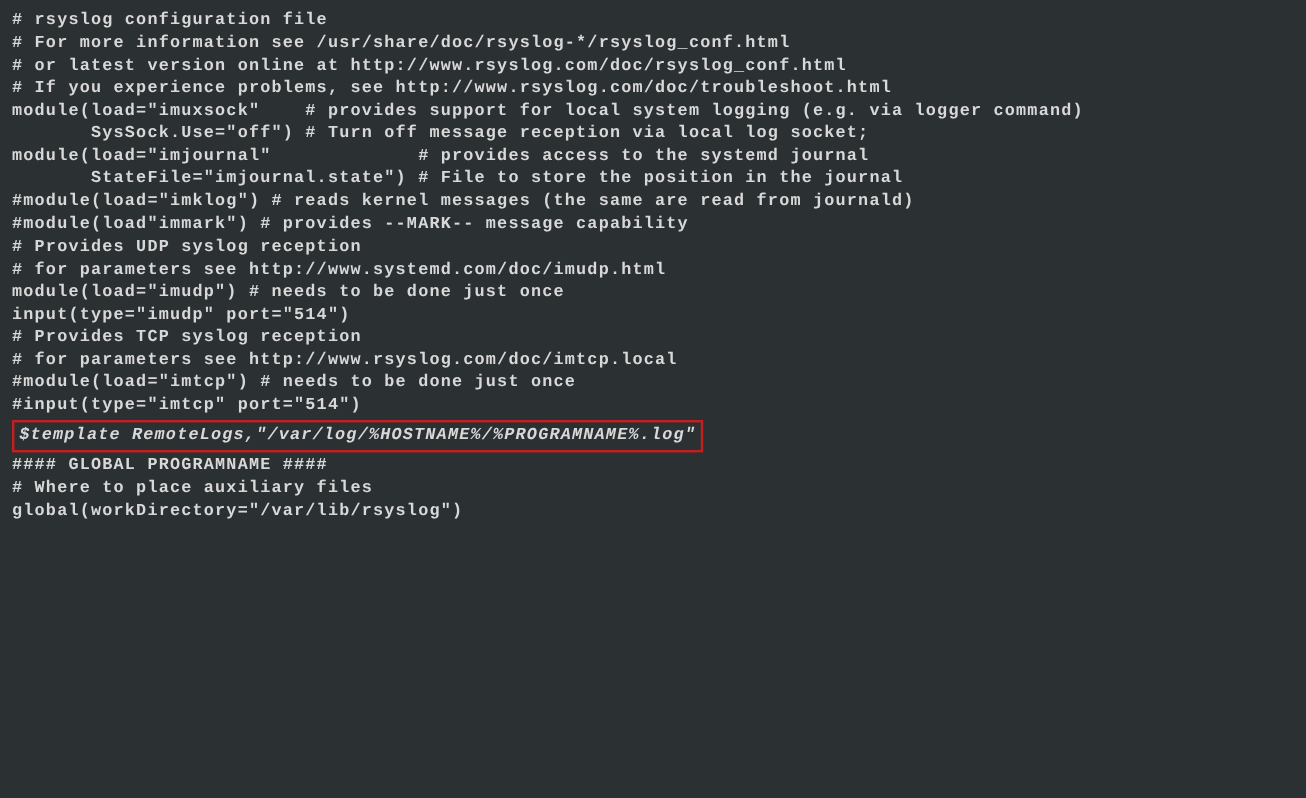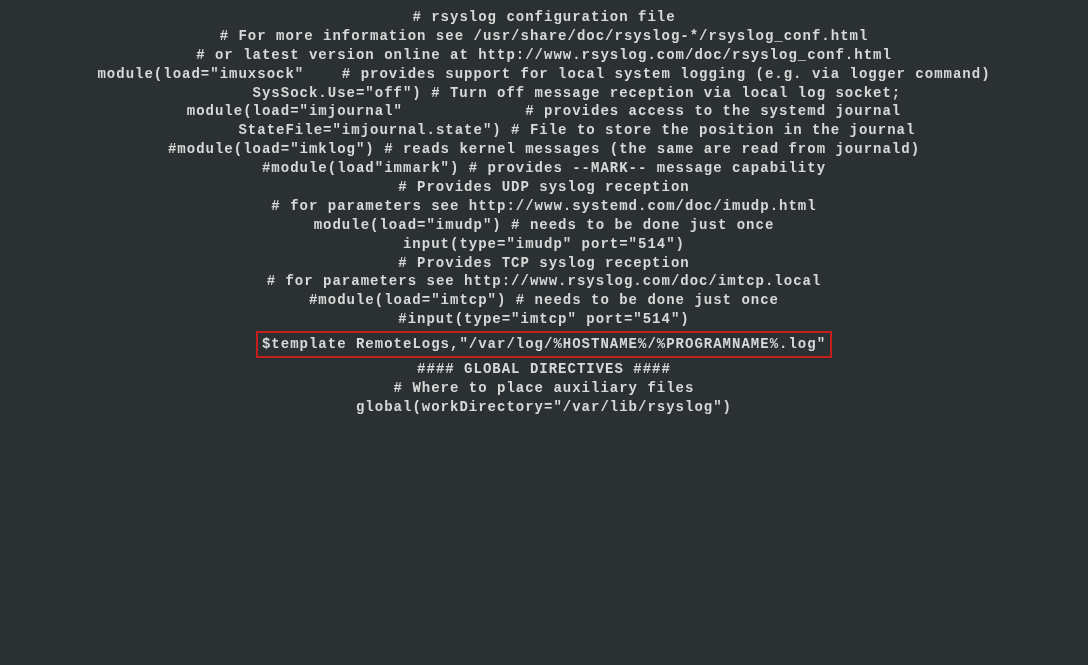--- a/index.html
+++ b/index.html
@@ -1,19 +1,18 @@
 <!DOCTYPE html>
 <html><head>
   <meta charset="utf-8">
   <style>
     * {
       margin: 0;
       padding: 0;
       box-sizing: border-box;
-      text-align: center;
     }
     body {
       background-color: #2b3032;
       color: #d8d8d8;
       font-family: 'Courier New', monospace;
       font-size: 14px;
       line-height: 1.35;
       padding: 8px 10px;
       width: 1088px;
       height: 665px;
@@ -23,30 +22,32 @@
     }
     .line {
       white-space: pre;
     }
     .highlighted-block {
       border: 2px solid #c41e1e;
       display: inline-block;
       padding: 2px 4px;
       margin-top: 2px;
       margin-bottom: 2px;
+      font-style: italic;
     }
   </style>
 </head>
 <body>
 
 <div>
   <div class="line"># rsyslog configuration file</div>
   <div class="line"></div>
   <div class="line"># For more information see /usr/share/doc/rsyslog-*/rsyslog_conf.html</div>
   <div class="line"># or latest version online at http://www.rsyslog.com/doc/rsyslog_conf.html</div>
+  <div class="line"># If you experience problems, see http://www.rsyslog.com/doc/troubleshoot.html</div>
   <div class="line"></div>
   <div class="line"></div>
   <div class="line">module(load="imuxsock"    # provides support for local system logging (e.g. via logger command)</div>
   <div class="line">       SysSock.Use="off") # Turn off message reception via local log socket;</div>
   <div class="line">module(load="imjournal"             # provides access to the systemd journal</div>
   <div class="line">       StateFile="imjournal.state") # File to store the position in the journal</div>
   <div class="line">#module(load="imklog") # reads kernel messages (the same are read from journald)</div>
   <div class="line">#module(load"immark") # provides --MARK-- message capability</div>
   <div class="line"></div>
   <div class="line"># Provides UDP syslog reception</div>
@@ -56,17 +57,17 @@
   <div class="line"></div>
   <div class="line"># Provides TCP syslog reception</div>
   <div class="line"># for parameters see http://www.rsyslog.com/doc/imtcp.local</div>
   <div class="line">#module(load="imtcp") # needs to be done just once</div>
   <div class="line">#input(type="imtcp" port="514")</div>
   <div class="line"></div>
   <div class="highlighted-block">
     <div class="line">$template RemoteLogs,"/var/log/%HOSTNAME%/%PROGRAMNAME%.log"</div>
   </div>
   <div class="line"></div>
-  <div class="line">#### GLOBAL DIRECTIVES ####</div>
+  <div class="line">#### GLOBAL PROGRAMNAME ####</div>
   <div class="line"></div>
   <div class="line"># Where to place auxiliary files</div>
   <div class="line">global(workDirectory="/var/lib/rsyslog")</div>
 </div>
 
 </body></html>

